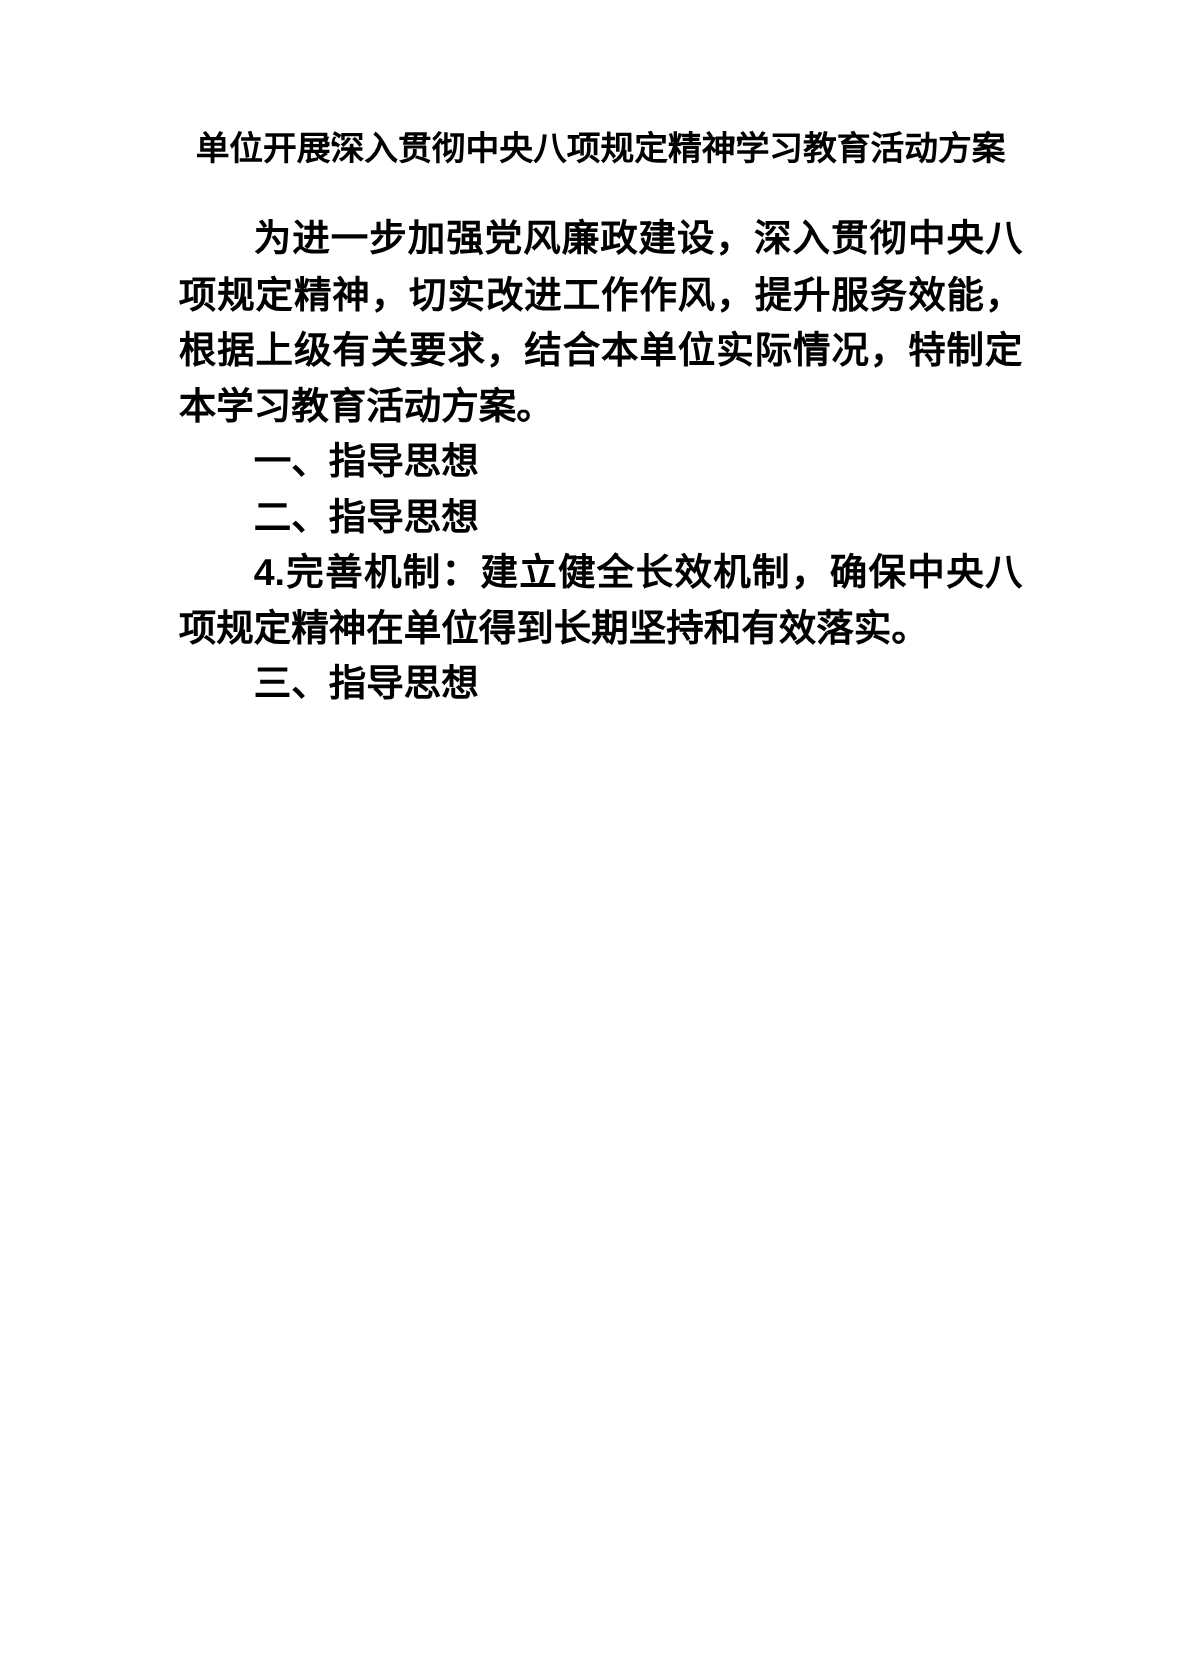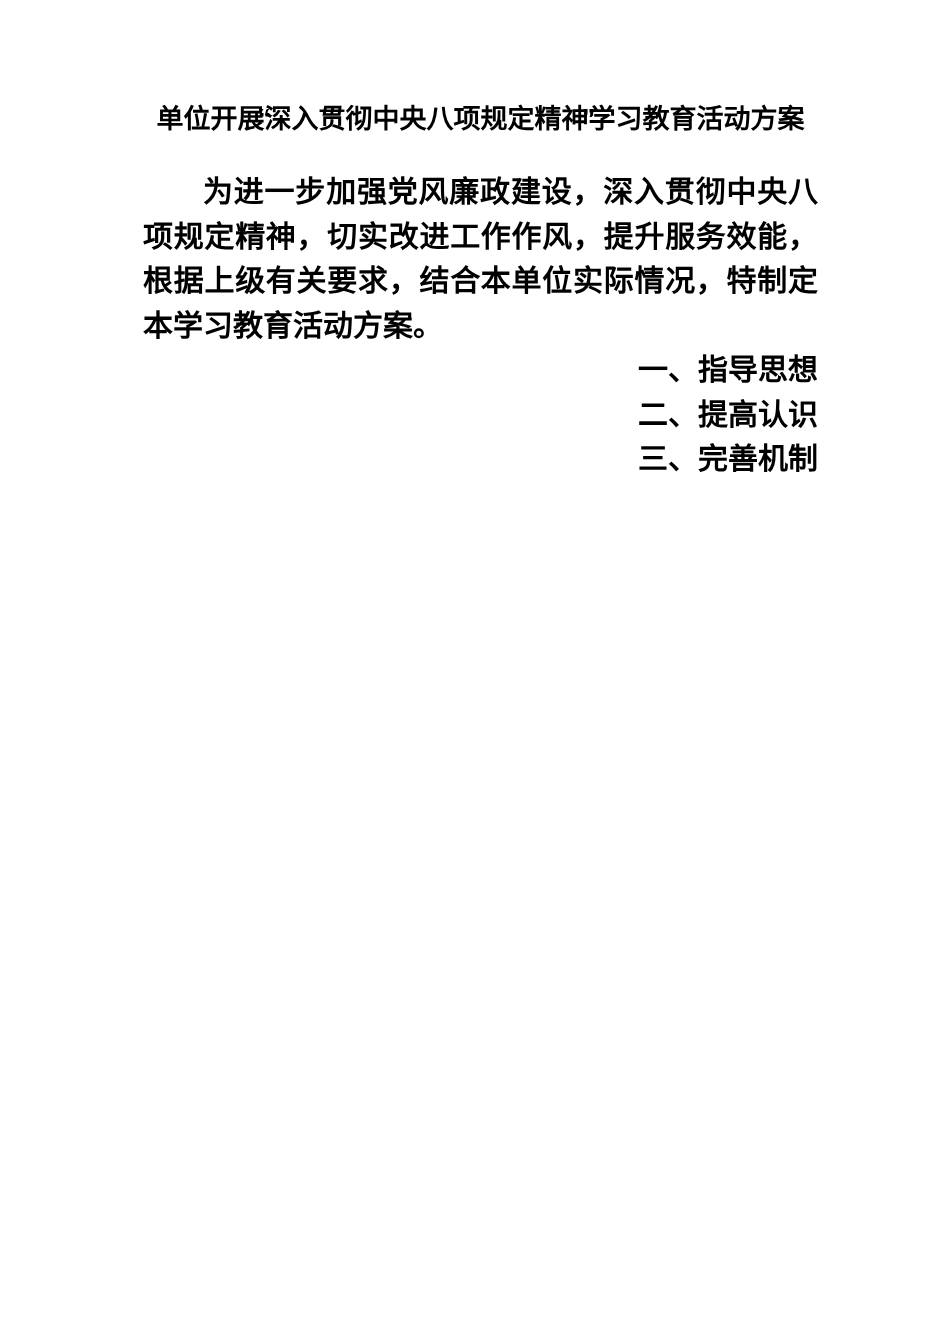--- a/index.html
+++ b/index.html
@@ -29,29 +29,30 @@
     margin: 0;
     font-size: 30px;
     line-height: 44.5px;
     text-indent: 2em;
     text-align: justify;
     text-justify: inter-ideograph;
     font-weight: 600;
   }
   .heading {
     font-weight: 700;
-    text-align: right;
+    text-align: left;
   }
   
   .q  { display: inline; margin: 0 -0.25em; }
   .fs { display: inline; margin-right: -0.3em; }
 </style>
 </head>
 <body>
 
 <div class="page">
   <h1 class="doc-title cn">单位开展<span class="q">“</span>深入贯彻中央八项规定精神<span class="q">”</span>学习教育活动方案</h1>
 
   <p class="para cn">为进一步加强党风廉政建设，深入贯彻中央八项规定精神，切实改进工作作风，提升服务效能，根据上级有关要求，结合本单位实际情况，特制定本学习教育活动方案<span class="fs">。</span></p>
   <p class="heading cn">一、指导思想</p>
-  <p class="heading cn">二、提高认识</p>
-  <p class="heading cn">三、完善机制</p>
+  <p class="heading cn">二、指导思想</p>
+  <p class="para cn">4.完善机制：建立健全长效机制，确保中央八项规定精神在单位得到长期坚持和有效落实<span class="fs">。</span></p>
+  <p class="heading cn">三、指导思想</p>
 </div>
 
 </body></html>

